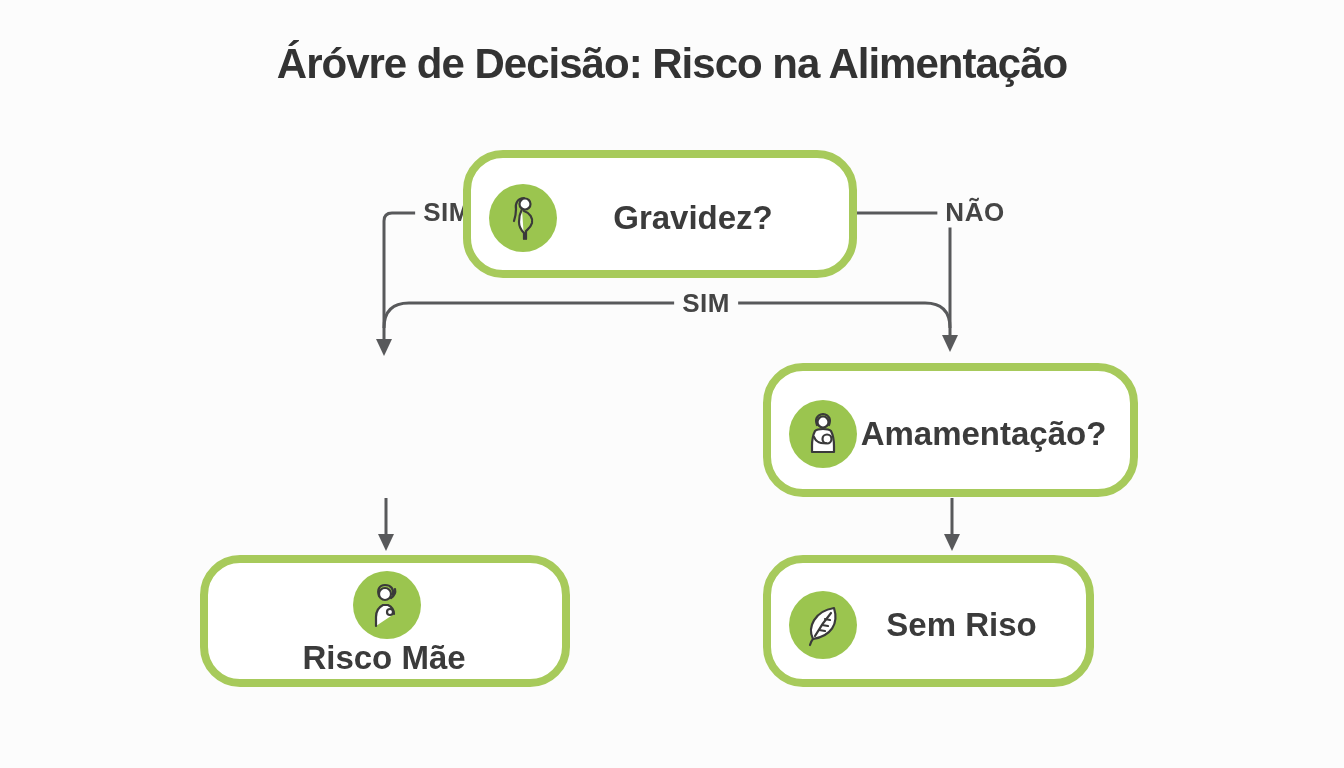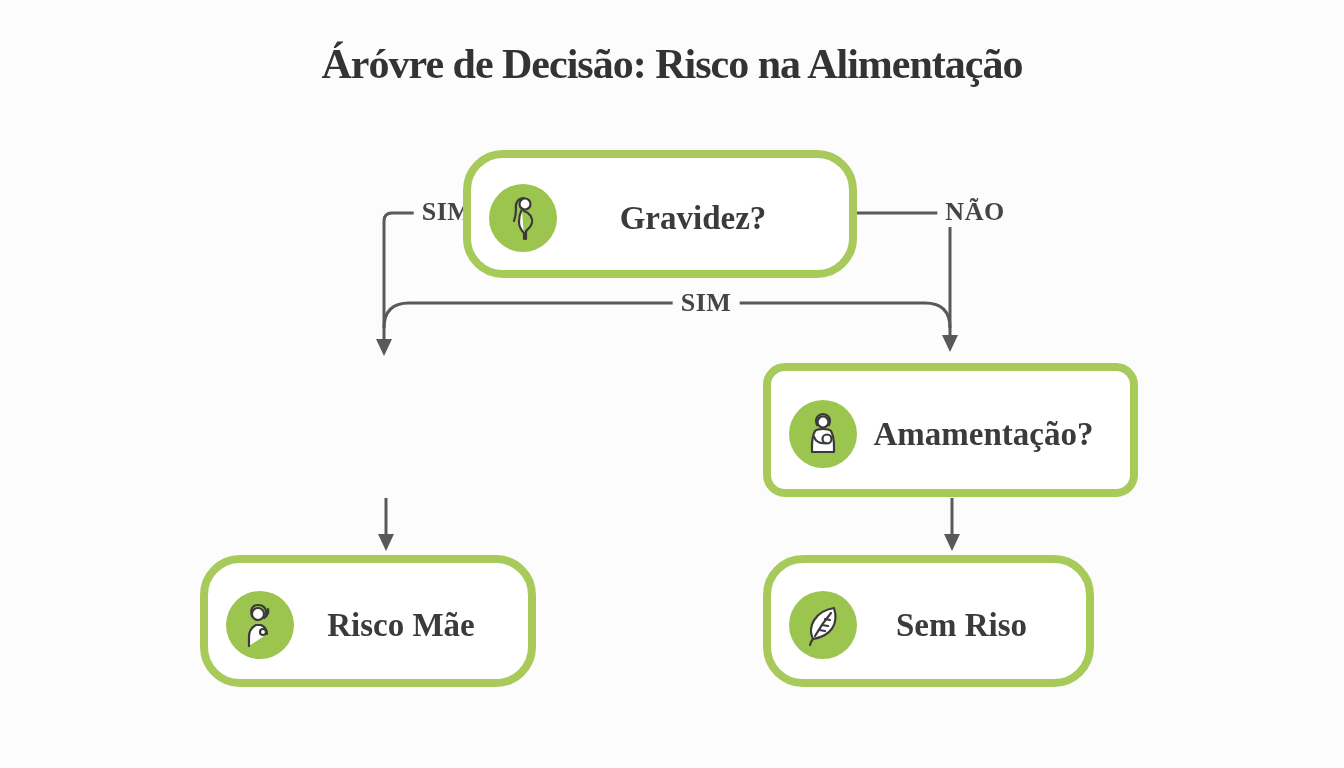--- a/index.html
+++ b/index.html
@@ -6,21 +6,21 @@
     margin: 0;
     padding: 0;
     background: #fbfbfb;
   }
   .canvas {
     position: relative;
     width: 1344px;
     height: 768px;
     background: #fcfcfc;
     overflow: hidden;
-    font-family: Liberation Serif, serif;
+    font-family: Liberation Sans, sans-serif;
   }
   .title {
     position: absolute;
     top: 40px;
     left: 0;
     width: 100%;
     text-align: center;
     font-size: 42px;
     font-weight: bold;
     color: #333333;
@@ -89,22 +89,22 @@
     text-align: center;
     font-size: 33px;
     font-weight: bold;
     color: #3b3b3b;
     padding-right: 6px;
     white-space: nowrap;
   }
   
   .node-gravidez    { left: 463px; top: 150px; width: 394px; height: 128px; }
   .node-risco-feto  { left: 200px; top: 363px; width: 370px; height: 134px; }
-  .node-amamentacao { left: 763px; top: 363px; width: 375px; height: 134px; border-radius: 22px; }
-  .node-risco-mae   { left: 200px; top: 555px; width: 336px; height: 132px; }
+  .node-amamentacao { left: 763px; top: 363px; width: 375px; height: 134px; }
+  .node-risco-mae   { left: 200px; top: 555px; width: 370px; height: 132px; flex-direction: column; }
   .node-sem-riso    { left: 763px; top: 555px; width: 331px; height: 132px; }
   
   .edge-label-sim-left  { left: 413px; top: 212px; }
   .edge-label-nao-right { left: 941px; top: 212px; }
   .edge-label-sim-mid   { left: 672px; top: 303px; }
 </style>
 </head>
 <body>
 
 <div class="canvas">

